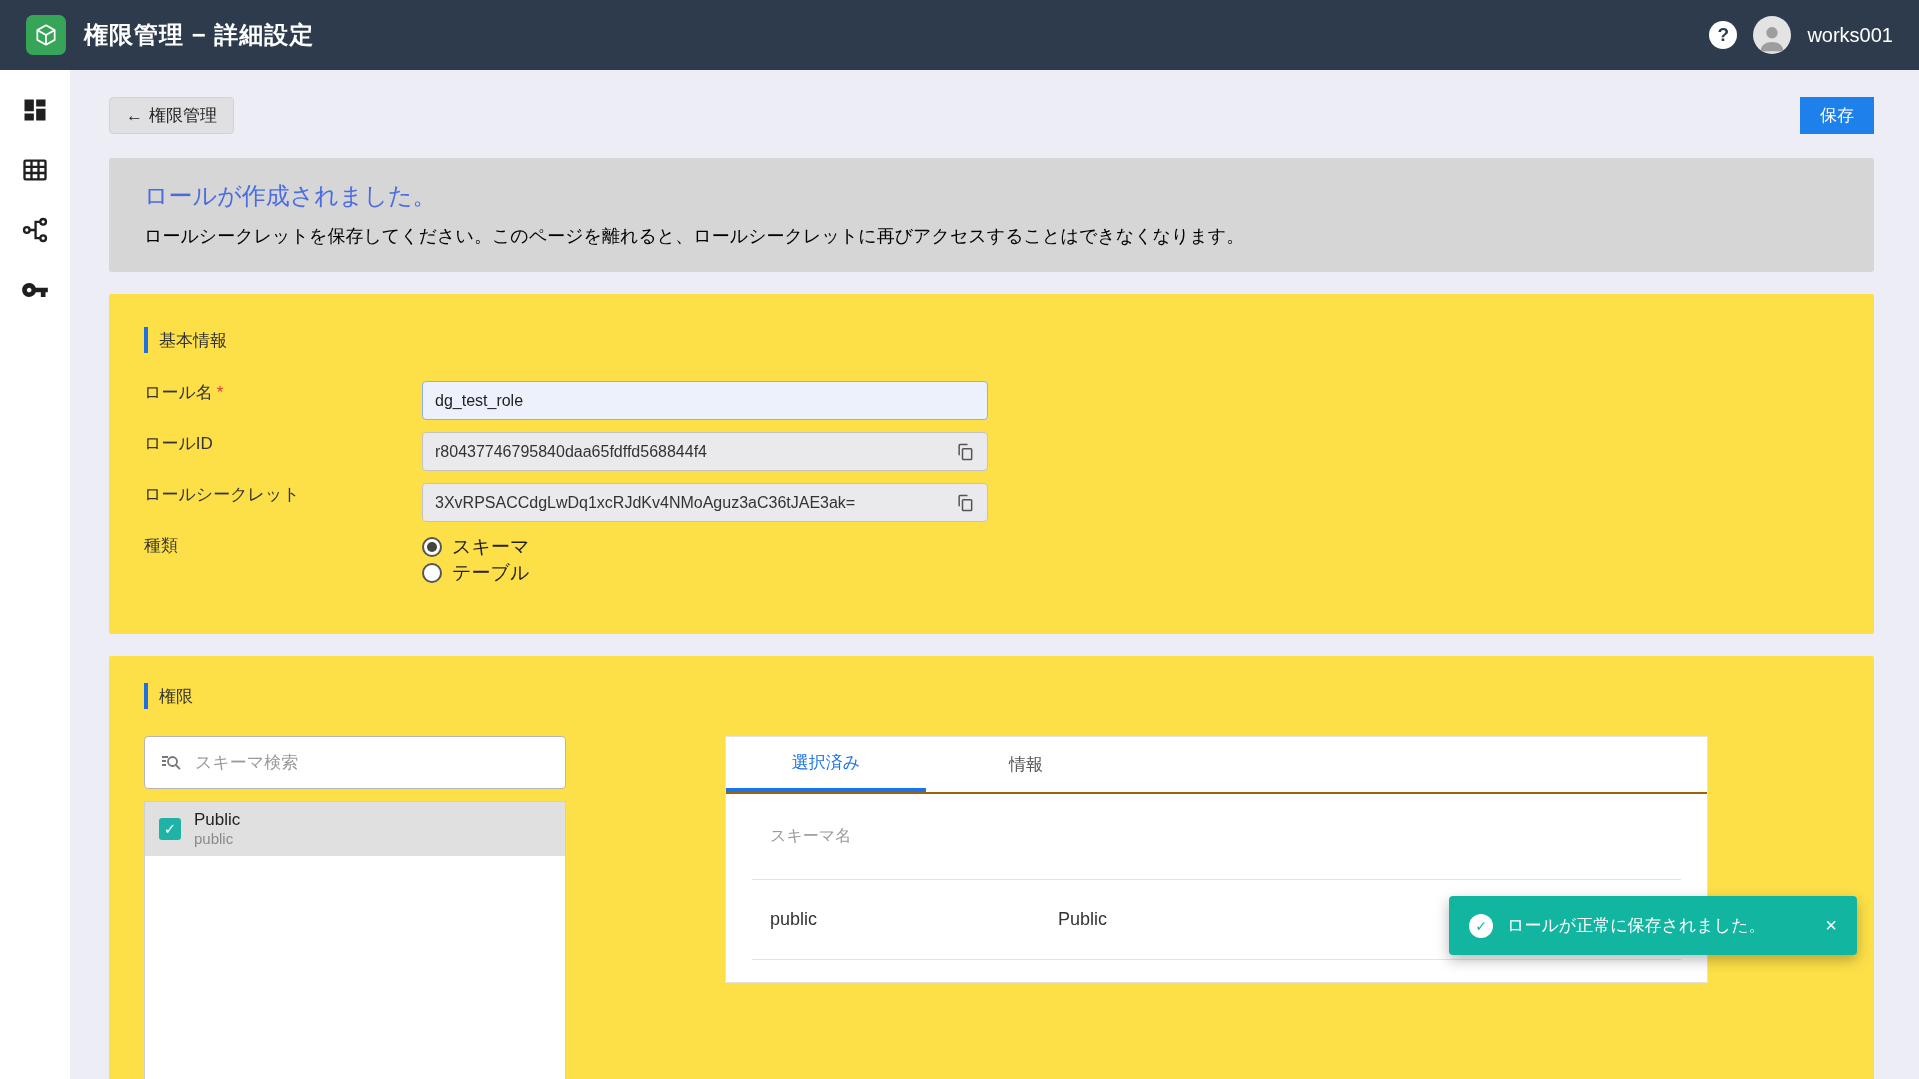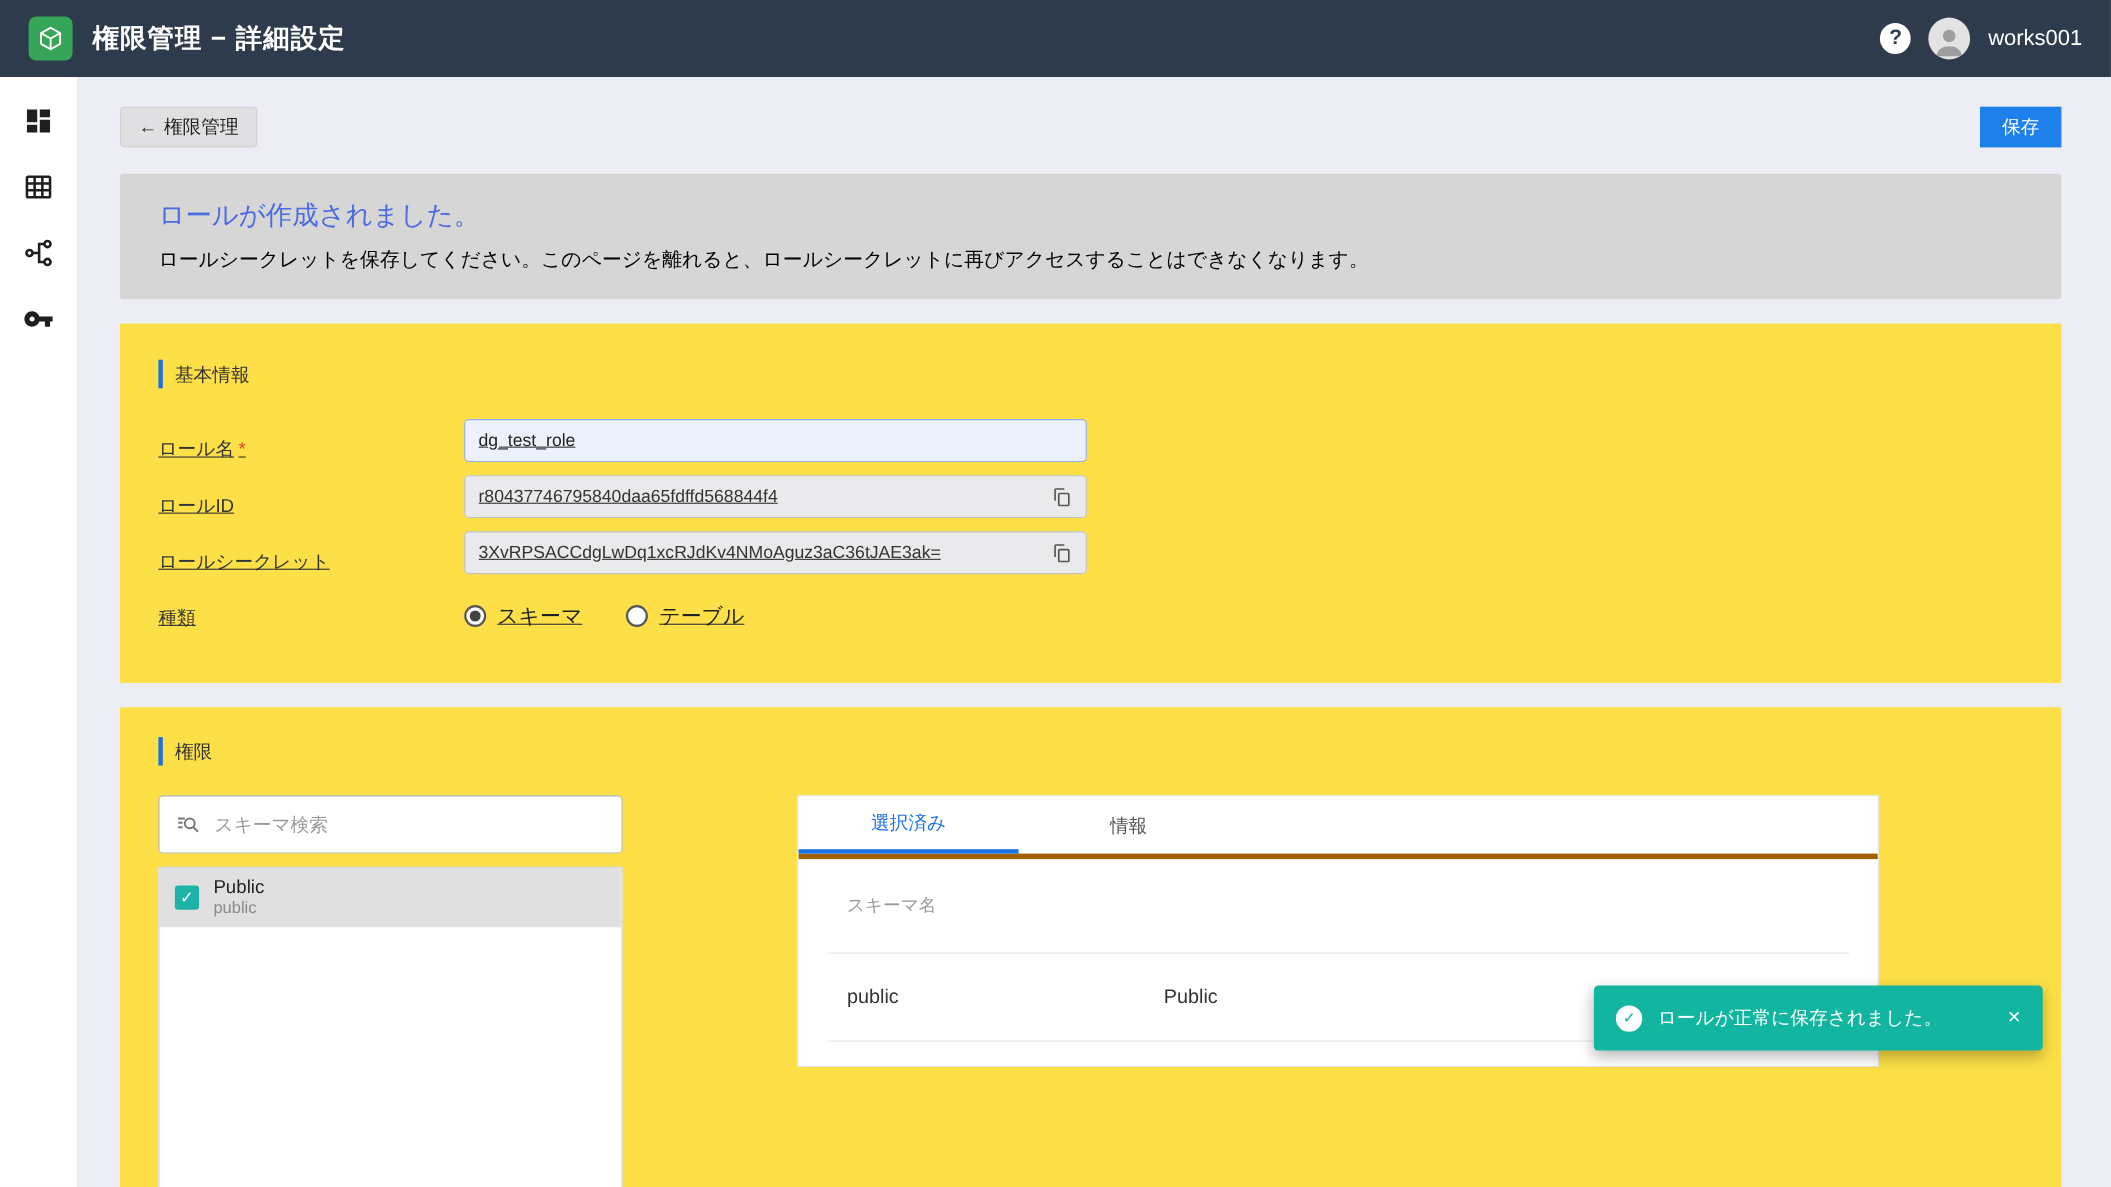--- a/index.html
+++ b/index.html
@@ -67,21 +67,21 @@
   .card { background: #fde047; border-radius: 2px; margin-bottom: 22px; }
   .card.basic { padding: 33px 35px 36px 35px; }
   .card.perms { padding: 27px 35px 0 35px; height: 455px; overflow: hidden; }
   .section-title {
     display: inline-flex; align-items: center; border-left: 4px solid #1e6fe0;
     padding-left: 11px; font-size: 17px; color: #333; height: 26px;
   }
 
   
   .fields { margin-top: 28px; }
-  .field-row { display: flex; align-items: flex-end; margin-bottom: 12px; min-height: 39px; text-decoration: underline; }
+  .field-row { display: flex; align-items: flex-start; margin-bottom: 12px; min-height: 39px; }
   .field-label { width: 278px; flex-shrink: 0; font-size: 17px; color: #333; }
   .req { color: #e53935; margin-left: 4px; }
   .input-blue {
     width: 566px; height: 39px; background: #edf1fb; border: 1px solid #8fb0ec;
     border-radius: 4px; padding: 0 12px; font-size: 16px; color: #222;
     font-family: "Liberation Sans", sans-serif; outline: none;
   }
   .input-gray {
     width: 566px; height: 39px; background: #eaeaec; border: 1px solid #c3c3c5;
     border-radius: 4px; display: flex; align-items: center; padding: 0 6px 0 12px;
@@ -89,21 +89,21 @@
   .input-gray input {
     flex: 1; border: none; background: transparent; font-size: 16px; color: #333;
     font-family: "Liberation Sans", sans-serif; outline: none;
   }
   .copy-btn {
     width: 32px; height: 32px; display: flex; align-items: center; justify-content: center;
     cursor: pointer; border-radius: 3px; flex-shrink: 0;
   }
   .copy-btn svg { width: 20px; height: 20px; }
 
-  .radio-group { display: flex; align-items: center; }
+  .radio-group { display: flex; align-items: center; flex-direction: column; }
   .radio { display: flex; align-items: center; gap: 10px; margin-right: 40px; font-size: 19px; color: #222; cursor: pointer; }
   .radio-circle {
     width: 20px; height: 20px; border: 2px solid #555; border-radius: 50%;
     position: relative; flex-shrink: 0; background: #fff;
   }
   .radio-circle.checked::after {
     content: ""; position: absolute; left: 3px; top: 3px; right: 3px; bottom: 3px;
     background: #444; border-radius: 50%;
   }
 
@@ -131,21 +131,21 @@
     color: #fff; display: flex; align-items: center; justify-content: center;
     font-size: 15px; font-weight: bold; flex-shrink: 0; cursor: pointer;
   }
   .schema-name { font-size: 17px; color: #222; line-height: 1.2; }
   .schema-id { font-size: 15px; color: #8a8a8a; line-height: 1.2; }
 
   .perm-right {
     width: 983px; margin-left: 159px; background: #fff;
     border: 1px solid #e3e3e3; align-self: flex-start;
   }
-  .tabs { display: flex; border-bottom: 5px solid #a16207; height: 57px; font-family: Liberation Mono, monospace; }
+  .tabs { display: flex; border-bottom: 2px solid #a16207; height: 57px; font-family: Liberation Mono, monospace; }
   .tab {
     width: 200px; display: flex; align-items: center; justify-content: center;
     font-size: 17px; color: #555; cursor: pointer; height: 100%;
   }
   .tab.active { color: #1a73e8; border-bottom: 4px solid #1a73e8; }
 
   .table-head {
     display: flex; align-items: center; height: 86px; margin: 0 26px;
     border-bottom: 1px solid #e4e4e4; color: #9a9a9a; font-size: 16px;
   }

